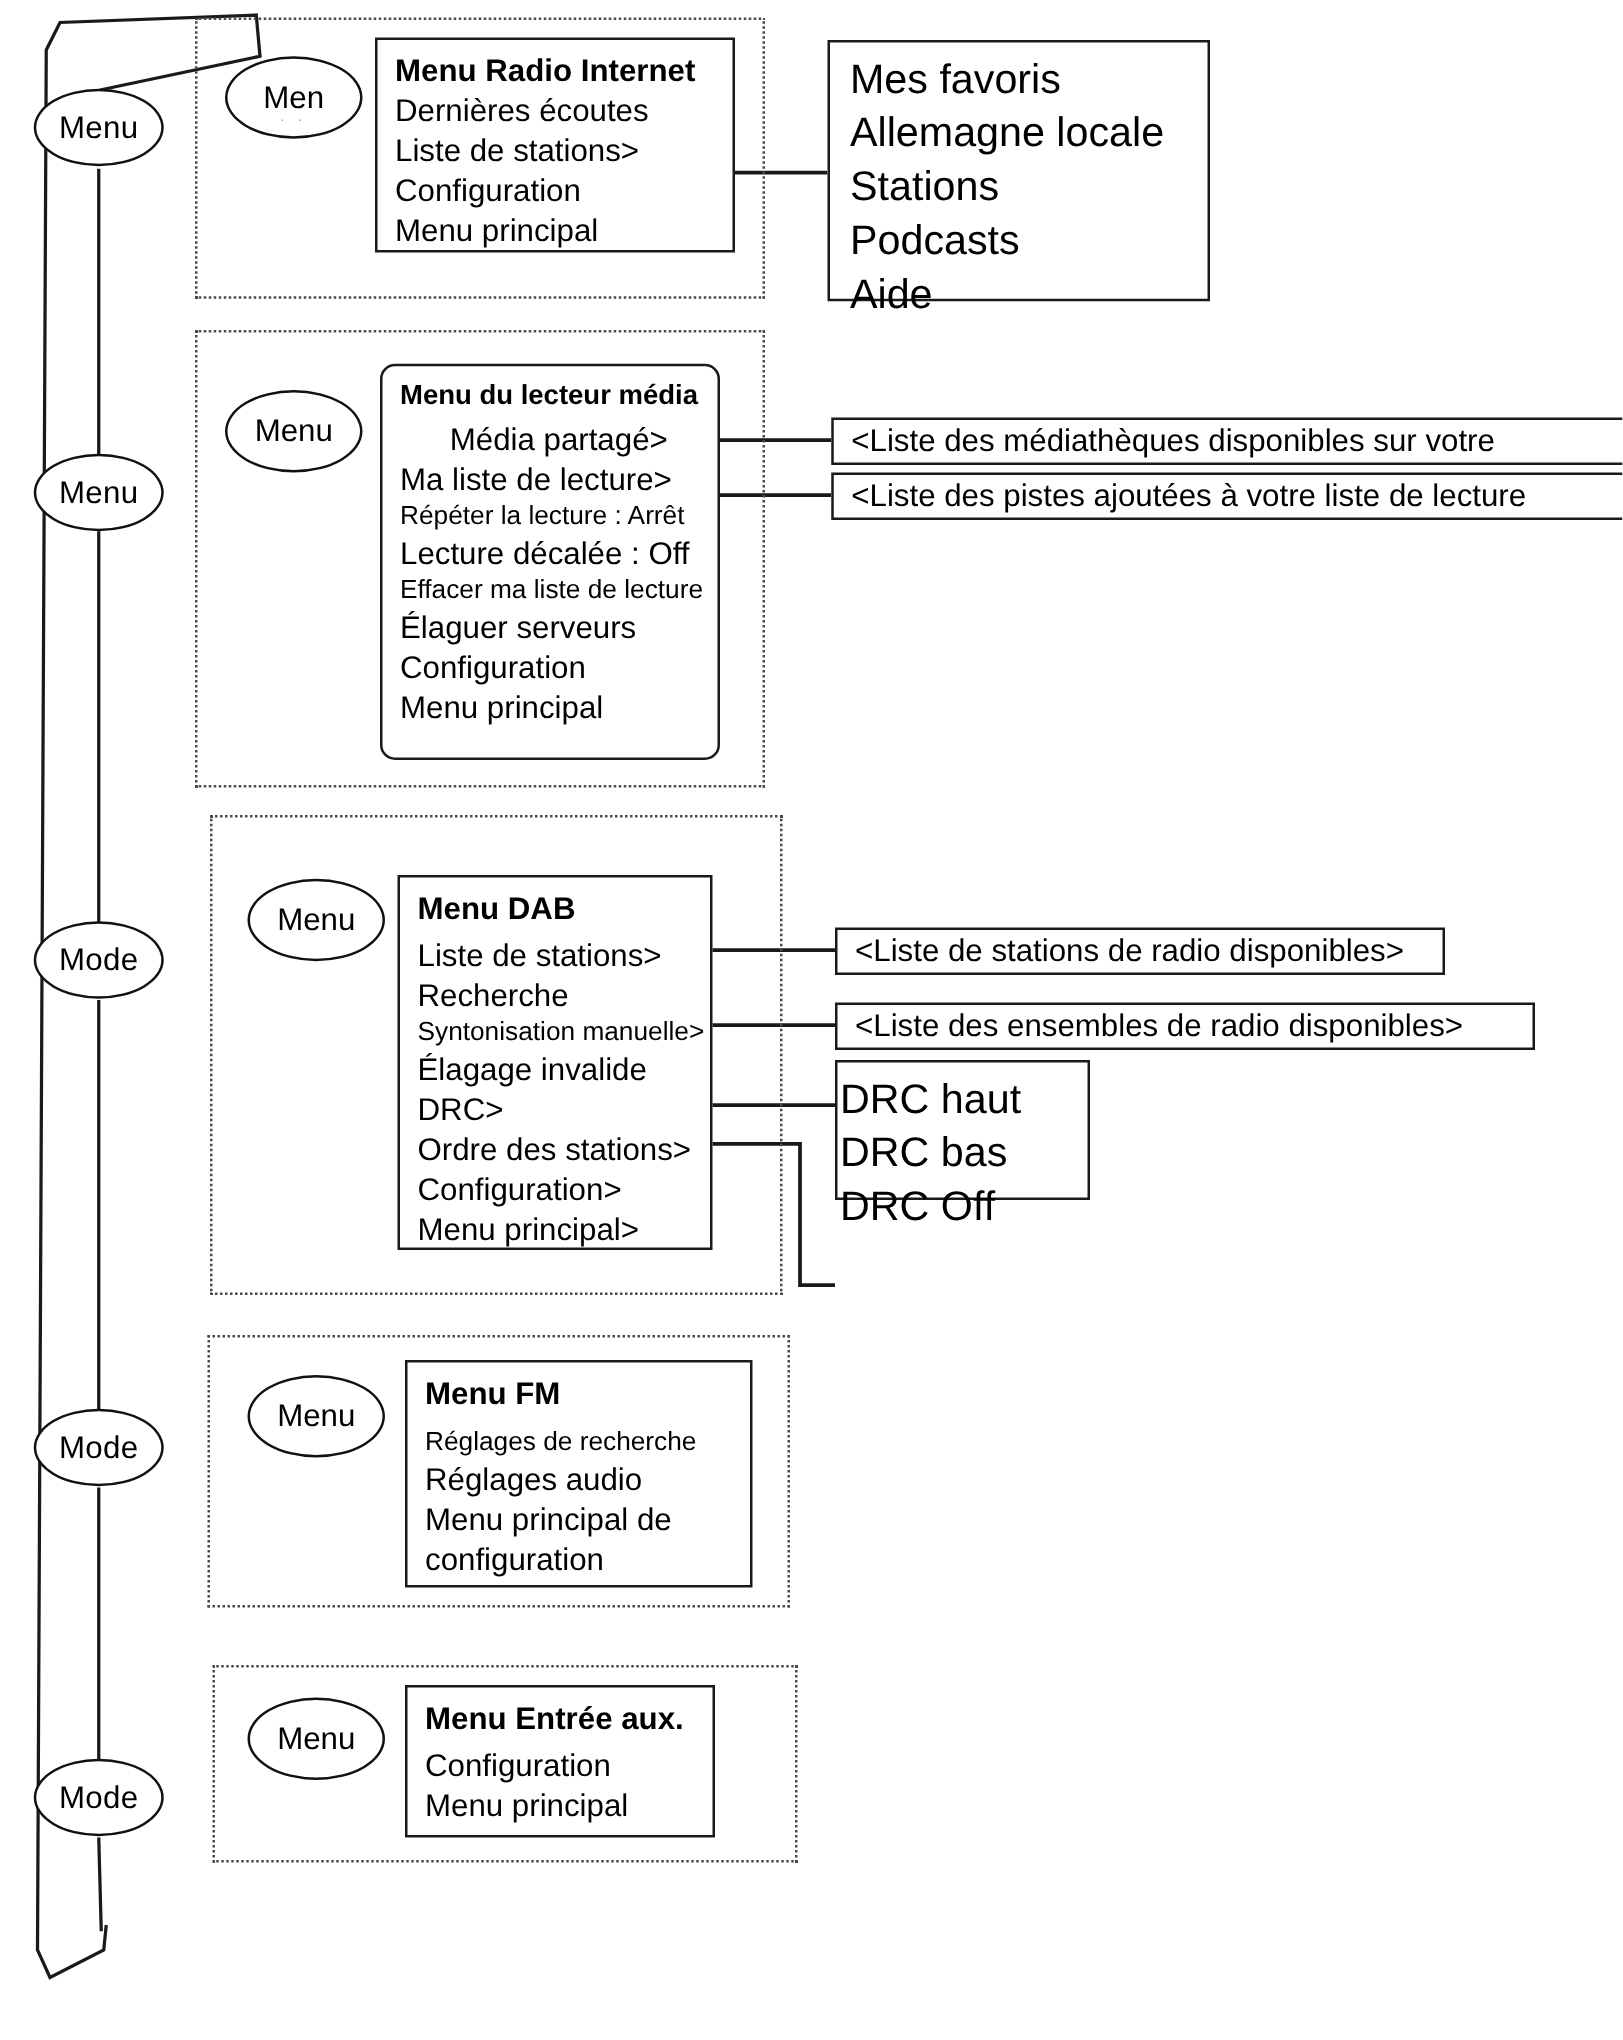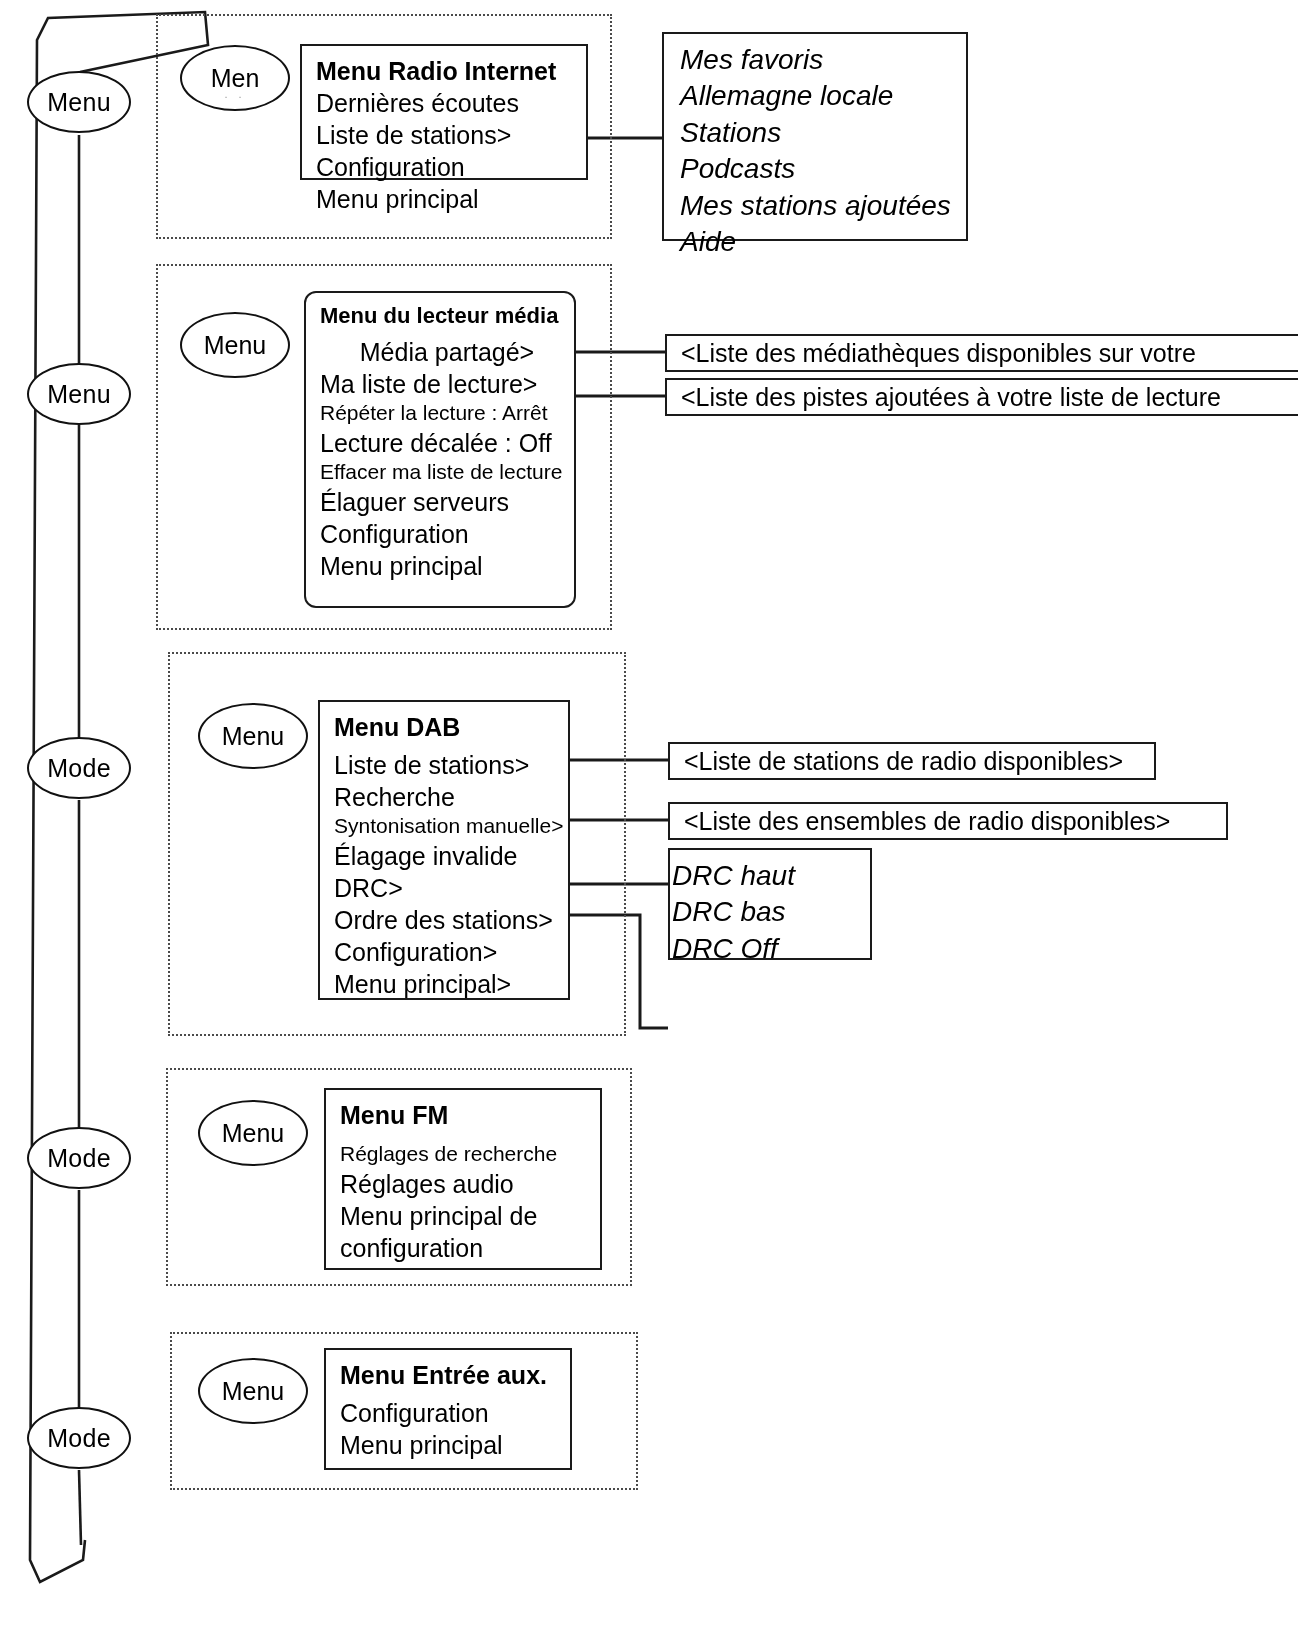--- a/index.html
+++ b/index.html
@@ -99,24 +99,23 @@
   
   .side-box {
     position: absolute;
     border: 2.5px solid #1a1a1a;
     background: #ffffff;
     box-sizing: border-box;
     padding: 8px 0 8px 16px;
   }
   .side-box ul { list-style: none; margin: 0; padding: 0; }
   .side-box li {
-    font-size: 28px;
+    font-size: 33px;
     line-height: 1.30;
     white-space: nowrap;
-    font-style: italic;
   }
   .side-strip {
     position: absolute;
     border: 2.5px solid #1a1a1a;
     background: #ffffff;
     box-sizing: border-box;
     display: flex;
     align-items: center;
     padding-left: 14px;
     font-size: 25px;
@@ -173,37 +172,36 @@
     <path d="M 560 915 L 640 915 L 640 1028 L 668 1028" fill="none" stroke="#1a1a1a" stroke-width="3"></path>
   </svg>
 
   <div class="group-frame" style="left:156px; top:14px; width:456px; height:225px;"></div>
 
   <div class="sect-node" style="left:180px; top:45px;">
     <span>Men</span>
     <span class="dots">. .</span>
   </div>
 
-  <div class="menu-box" style="left:300px; top:44px; width:288px; height:136px;">
+  <div class="menu-box" style="left:300px; top:30px; width:288px; height:172px;">
     <div class="title">Menu Radio Internet</div>
     <ul>
       <li>Dernières écoutes</li>
       <li>Liste de stations&gt;</li>
       <li>Configuration</li>
       <li>Menu principal</li>
     </ul>
   </div>
 
   <div class="side-box" style="left:662px; top:32px; width:306px; height:209px;">
     <ul>
       <li>Mes favoris</li>
       <li>Allemagne locale</li>
       <li>Stations</li>
       <li>Podcasts</li>
-      <li>Mes stations ajoutées</li>
       <li>Aide</li>
     </ul>
   </div>
 
   <div class="group-frame" style="left:156px; top:264px; width:456px; height:366px;"></div>
 
   <div class="sect-node" style="left:180px; top:312px;">
     <span>Menu</span>
   </div>
 

